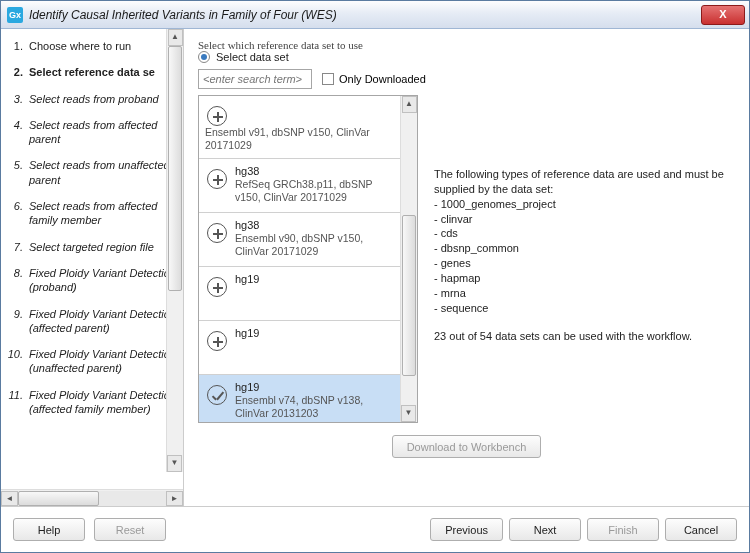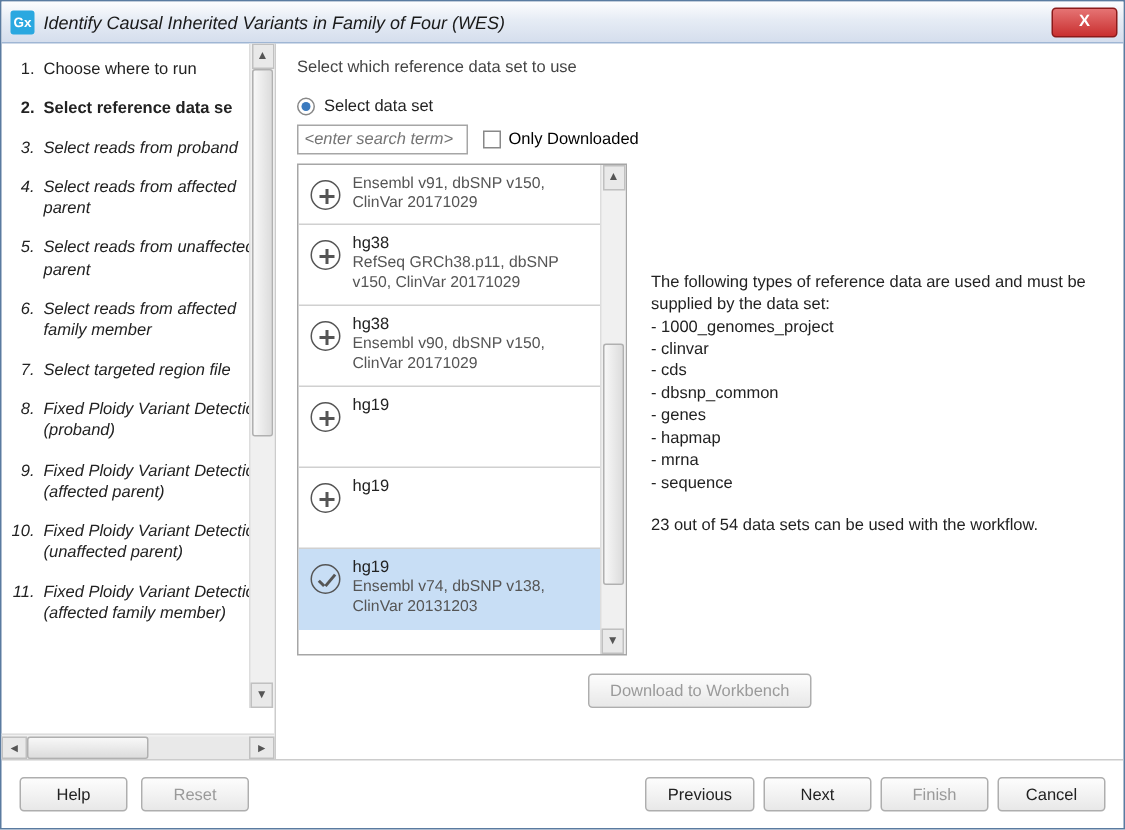--- a/index.html
+++ b/index.html
@@ -89,21 +89,21 @@
   }
   .v-arrow { height: 17px; width: 15px; margin: 0 auto; background: #e9e9e9; border: 1px solid #c0c0c0; text-align: center; font-size: 8px; line-height: 14px; color: #555;}
   .v-track { position: absolute; top: 17px; bottom: 17px; left: 1px; right: 1px; }
   .v-thumb { position: absolute; top: 0; height: 60%; left: 0; right: 0; background: linear-gradient(to right,#f8f8f8,#dcdcdc); border: 1px solid #b0b0b0; border-radius: 2px; }
 
   .right-pane {
     flex: 1;
     padding: 10px 14px 10px 14px;
     position: relative;
   }
-  .prompt { color: #444; margin-bottom: 14px; }
+  .prompt { color: #444; margin-bottom: 0; font-family: Liberation Serif, serif; }
   .radio-row { display: flex; align-items: center; margin-bottom: 6px; color: #222; }
   .radio { width: 12px; height: 12px; border: 1px solid #888; border-radius: 50%; margin-right: 6px; display: inline-flex; align-items: center; justify-content: center; background: #fff; }
   .radio.checked::after { content:""; width:6px; height:6px; background:#3a7abf; border-radius:50%; }
   .search-row { display: flex; align-items: center; margin-top: 6px; margin-bottom: 6px; }
   .search-input { width: 114px; height: 20px; border: 1px solid #a6a6a6; padding: 0 4px; font-size: 11px; font-style: italic; color: #888; background: #fff; }
   .chk { width: 12px; height: 12px; border: 1px solid #888; margin: 0 5px 0 10px; background: #fff; display:inline-block; }
   .mid-row { display: flex; }
   .list-wrap {
     width: 220px;
     border: 1px solid #a6a6a6;
@@ -248,21 +248,21 @@
     </div>
     <div class="search-row">
       <input class="search-input" placeholder="&lt;enter search term&gt;" style="">
       <span class="chk"></span>
       <span>Only Downloaded</span>
     </div>
 
     <div class="mid-row">
       <div class="list-wrap">
         <div class="list-body" id="list-body">
-            <div class="list-item" style="min-height: 40px;">
+            <div class="list-item" style="min-height: 40px; flex-direction: column;">
               <div class="item-icon "></div>
               <div class="item-text">
                 <div class="line2">Ensembl v91, dbSNP v150, ClinVar 20171029</div>
               </div>
             </div>
             <div class="list-item">
               <div class="item-icon "></div>
               <div class="item-text">
                 <div class="line1">hg38</div>
                 <div class="line2">RefSeq GRCh38.p11, dbSNP v150, ClinVar 20171029</div>

